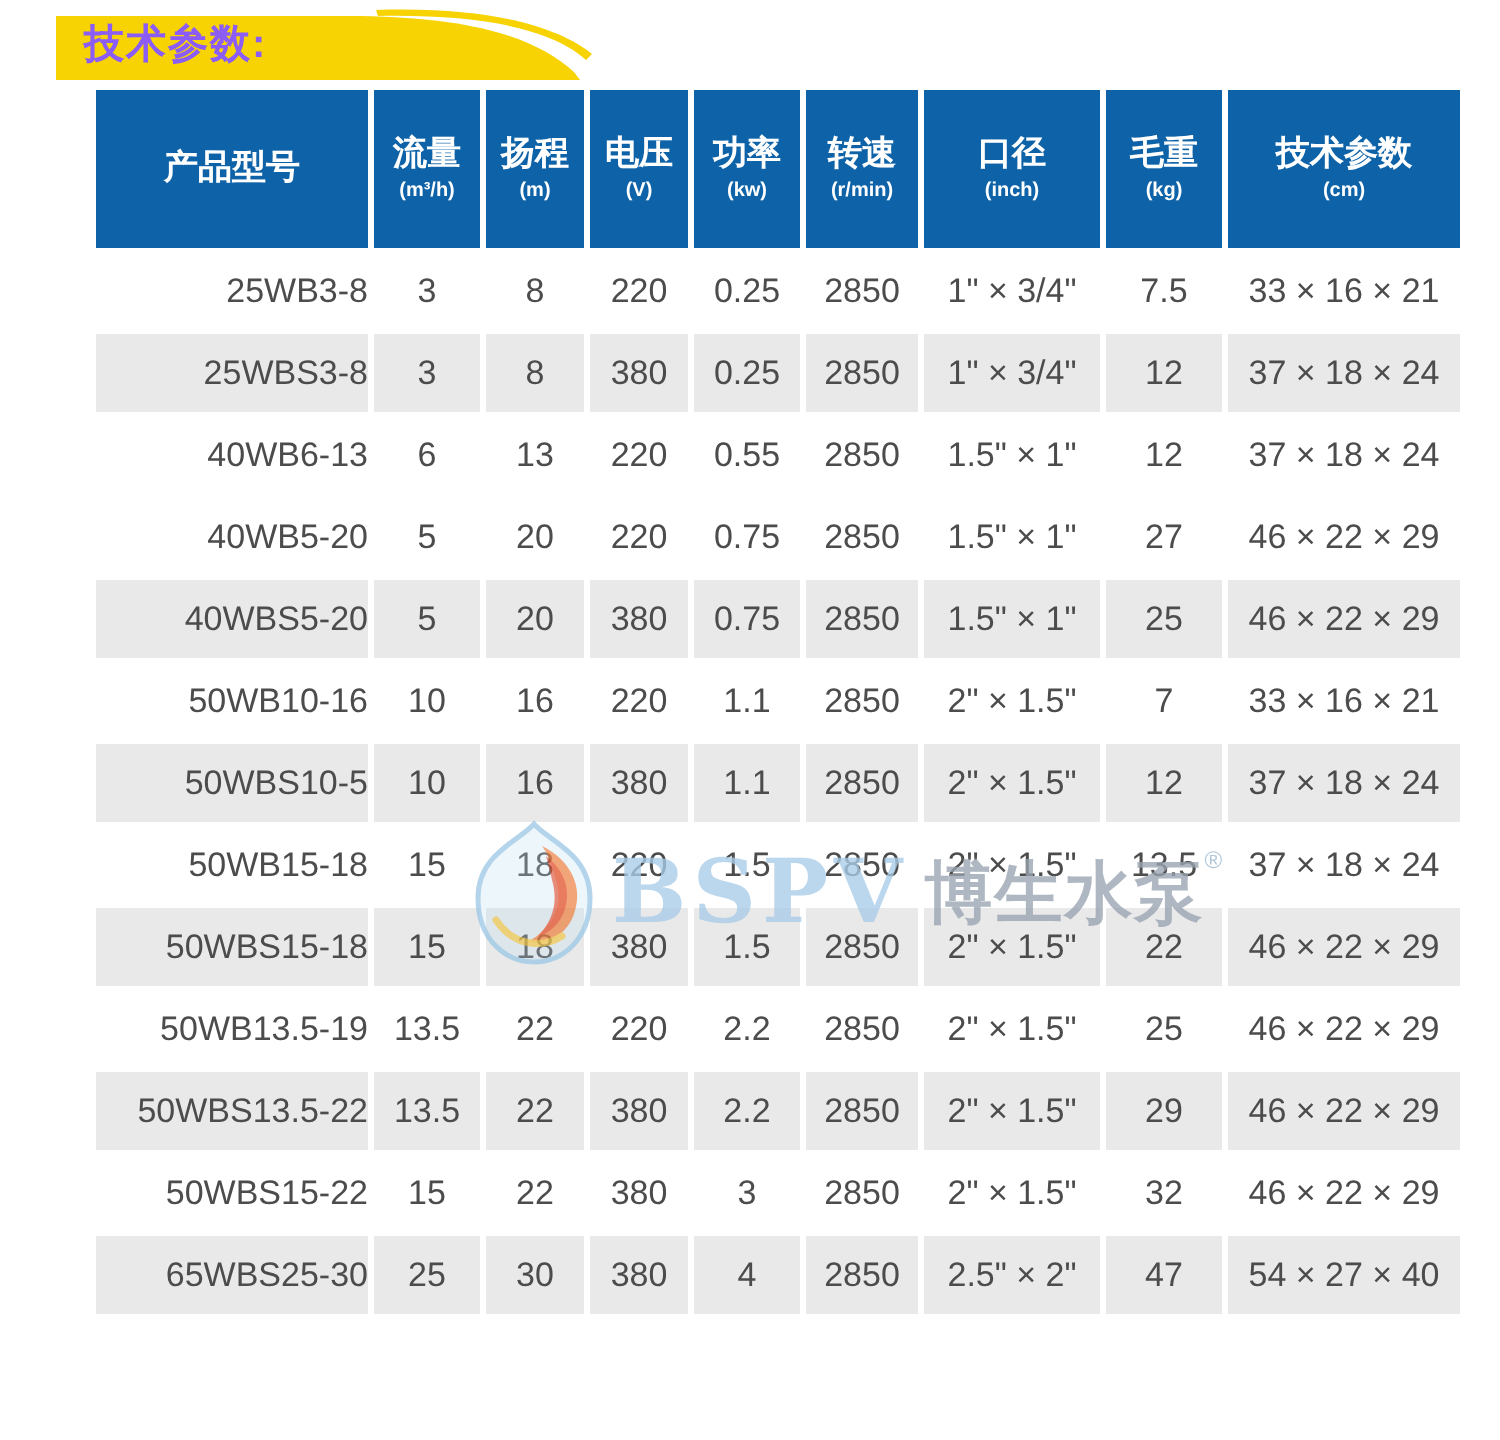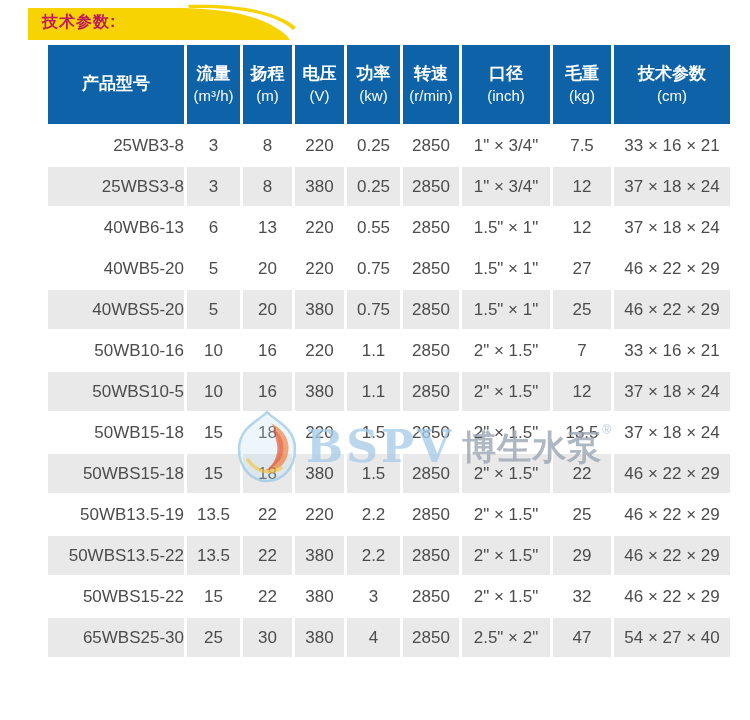--- a/index.html
+++ b/index.html
@@ -5,34 +5,34 @@
   html,body{margin:0;padding:0;}
   body{
     width:750px;height:720px;position:relative;background:#ffffff;
     font-family:"Liberation Sans","DejaVu Sans",sans-serif;overflow:hidden;
   }
   
   .banner{position:absolute;left:28px;top:3px;width:270px;height:38px;}
   .banner svg{position:absolute;left:0;top:0;width:100%;height:100%;}
   .banner .title{
     position:absolute;left:14px;top:50%;transform:translateY(-50%);
-    font-size:16px;font-weight:bold;color:#be185d;letter-spacing:1px;white-space:nowrap;
+    font-size:20px;font-weight:bold;color:#8b5cf6;letter-spacing:1px;white-space:nowrap;
   }
   
   table.spec{
     position:absolute;left:48px;top:45px;width:682px;
     border-collapse:separate;border-spacing:0;table-layout:fixed;
   }
   th,td{border-right:3px solid #fff;border-bottom:2px solid #fff;overflow:hidden;padding:0;}
   th:last-child,td:last-child{border-right:none;}
   thead th{
     background:#0e63a8;color:#ffffff;height:79px;
     text-align:center;vertical-align:middle;font-size:17px;font-weight:bold;line-height:1.2;
   }
-  .h-unit{font-size:15px;font-weight:normal;margin-top:3px;}
+  .h-unit{font-size:10px;font-weight:bold;margin-top:3px;}
   tbody td{
     height:39px;text-align:center;vertical-align:middle;
     font-size:17px;color:#4c4c4c;background:#ffffff;white-space:nowrap;
   }
   tbody tr.even td{background:#e9e9e9;}
   td.model{text-align:right;padding-left:10px;}
   
   .watermark{
     position:absolute;left:236px;top:410px;display:flex;align-items:center;
     opacity:.78;pointer-events:none;z-index:5;

